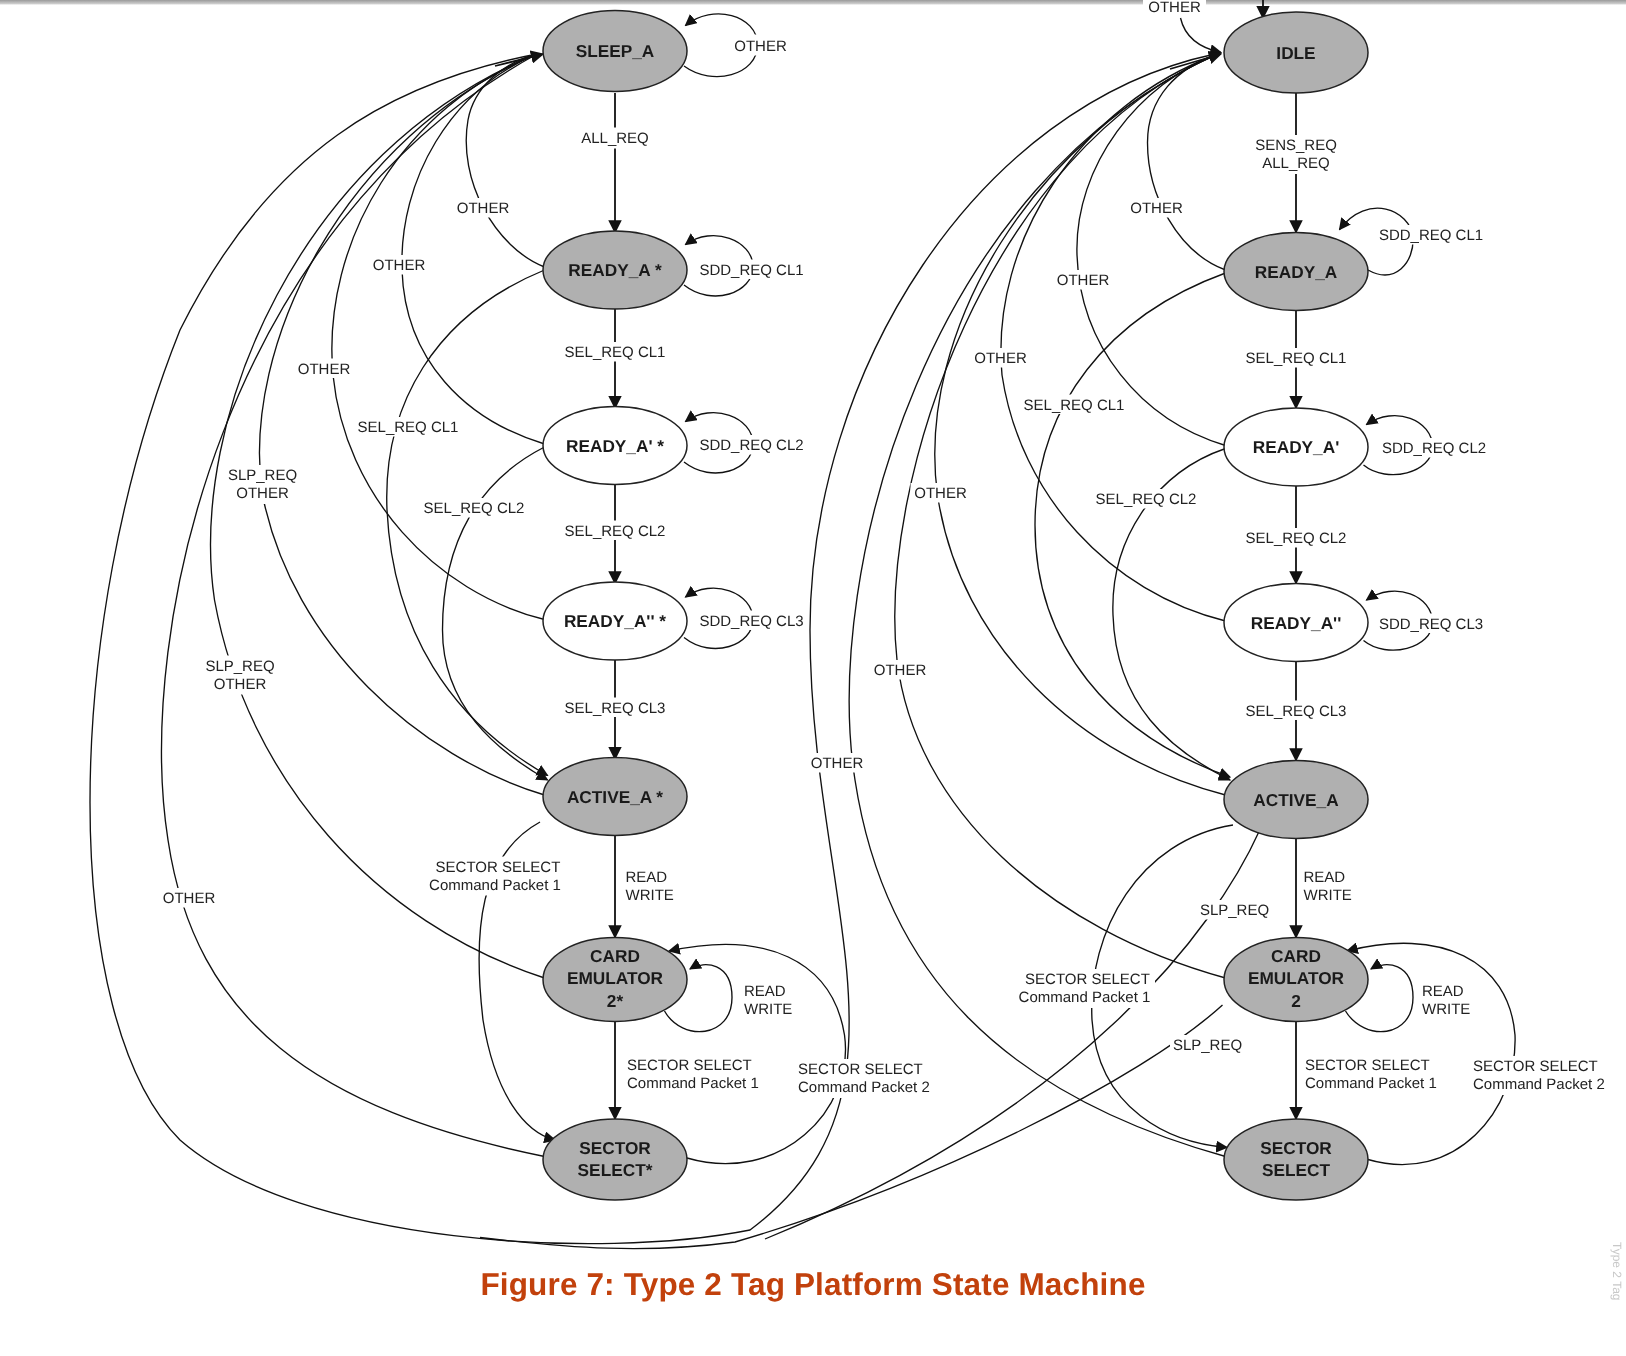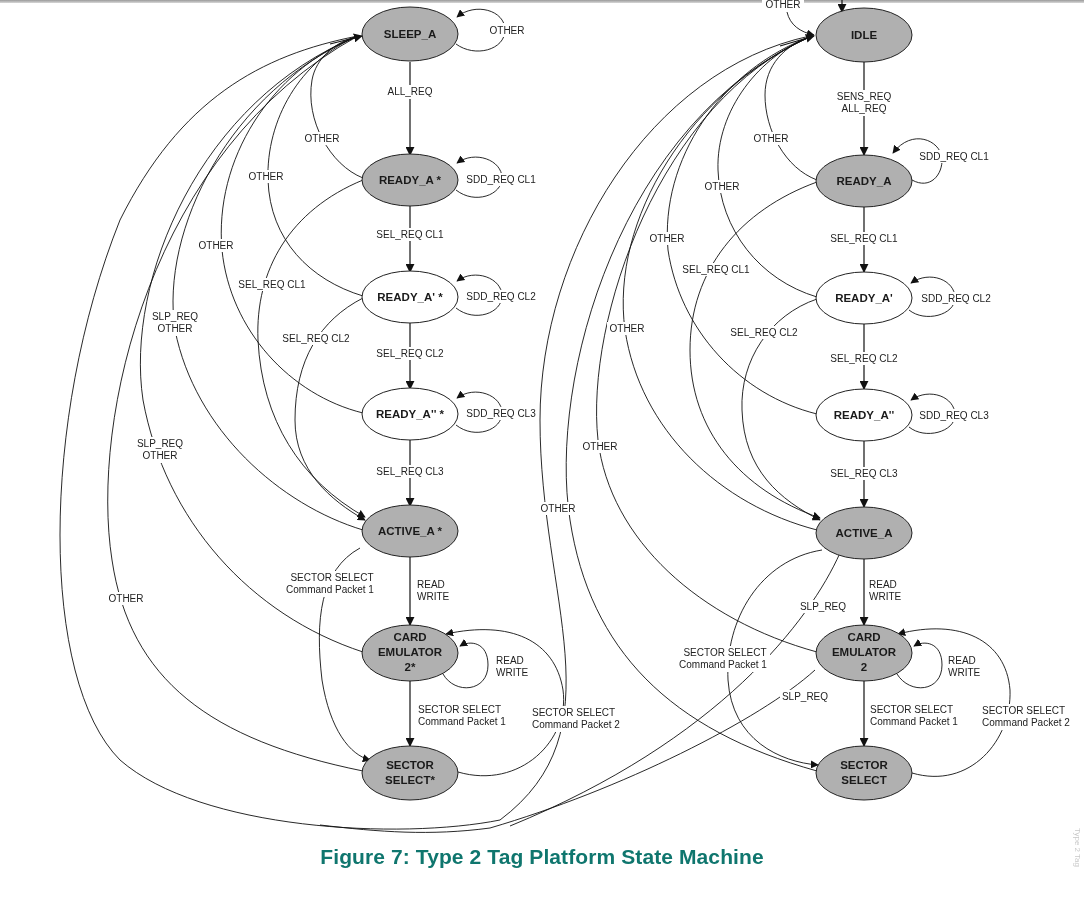--- a/index.html
+++ b/index.html
@@ -6,21 +6,21 @@
   body { width: 1084px; height: 904px; position: relative; overflow: hidden; font-family: "Liberation Sans", sans-serif; }
   .topbar { position: absolute; left: 0; top: 0; width: 1084px; height: 3px; background: linear-gradient(#9a9a9a, #d8d8d8); }
   svg.diagram { position: absolute; left: 0; top: 0; }
   .node-label { font-family: "Liberation Sans", sans-serif; font-weight: bold; font-size: 11.5px; fill: #1a1a1a; text-anchor: middle; }
   .edge-label { font-family: "Liberation Sans", sans-serif; font-size: 10px; fill: #222; text-anchor: middle; }
   .edge-label.start { text-anchor: start; }
   .edge { fill: none; stroke: #111; stroke-width: 0.9; }
   .edge.main { stroke-width: 1.2; }
   .state-filled { fill: #b0b0b0; stroke: #222; stroke-width: 1; }
   .state-open { fill: #ffffff; stroke: #222; stroke-width: 1; }
-  .caption { position: absolute; left: 0; width: 1084px; top: 845px; text-align: center; font-family: "Liberation Sans", sans-serif; font-weight: bold; font-size: 21px; color: #0f766e; letter-spacing: 0.1px; }
+  .caption { position: absolute; left: 0; width: 1084px; top: 845px; text-align: center; font-family: "Liberation Sans", sans-serif; font-weight: bold; font-size: 21px; color: #c2410c; letter-spacing: 0.1px; }
   .side-mark { position: absolute; right: 2px; top: 828px; font-family: "Liberation Sans", sans-serif; font-size: 8px; color: #c8c8c8; writing-mode: vertical-rl; }
 </style>
 </head>
 <body>
 
 <div class="topbar"></div>
 
 <svg class="diagram" width="1084" height="904" viewBox="0 0 1084 904" xmlns="http://www.w3.org/2000/svg">
   <defs>
     <marker id="arr" viewBox="0 0 10 10" refX="9" refY="5" markerWidth="9" markerHeight="9" orient="auto-start-reverse" markerUnits="userSpaceOnUse">

